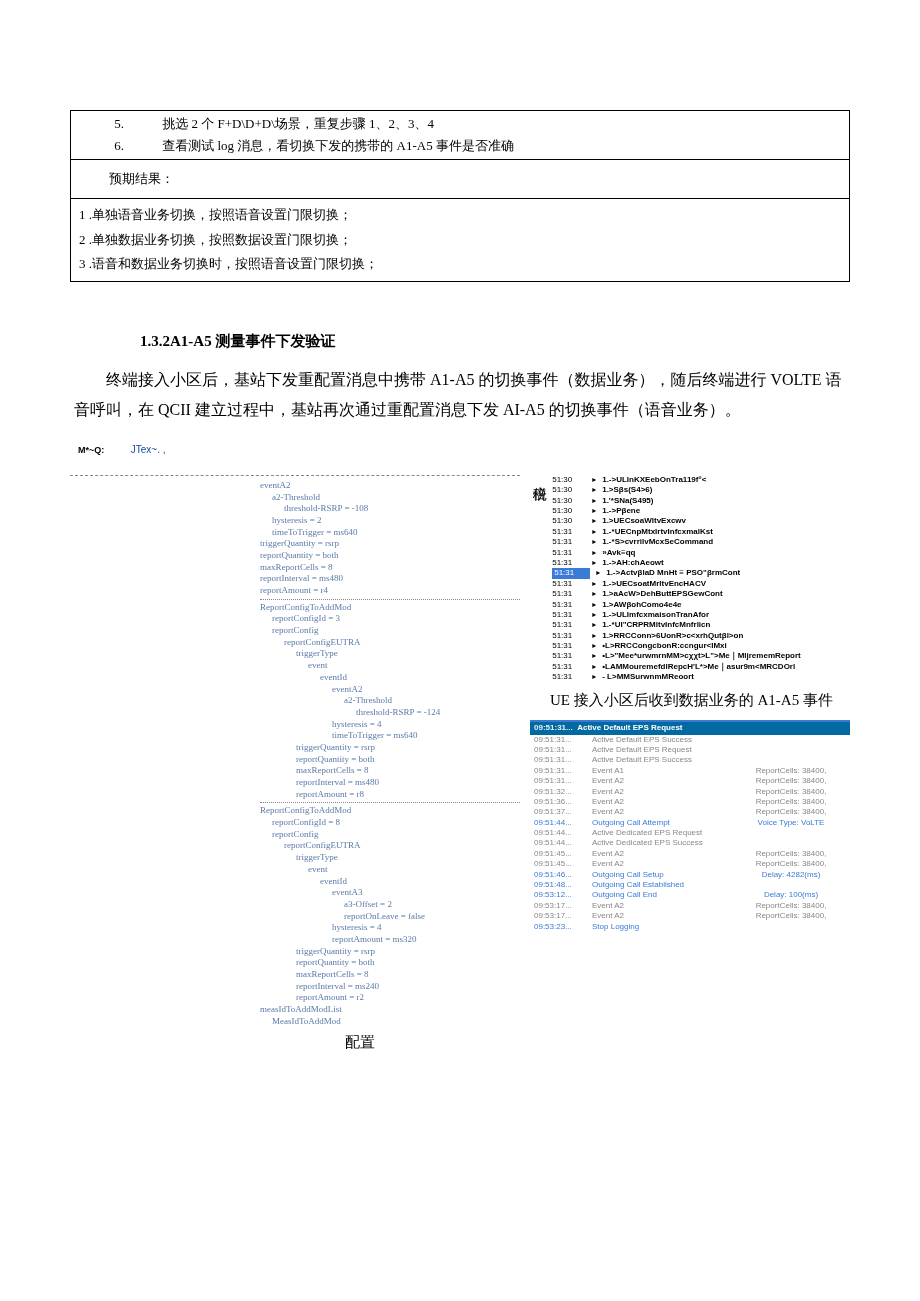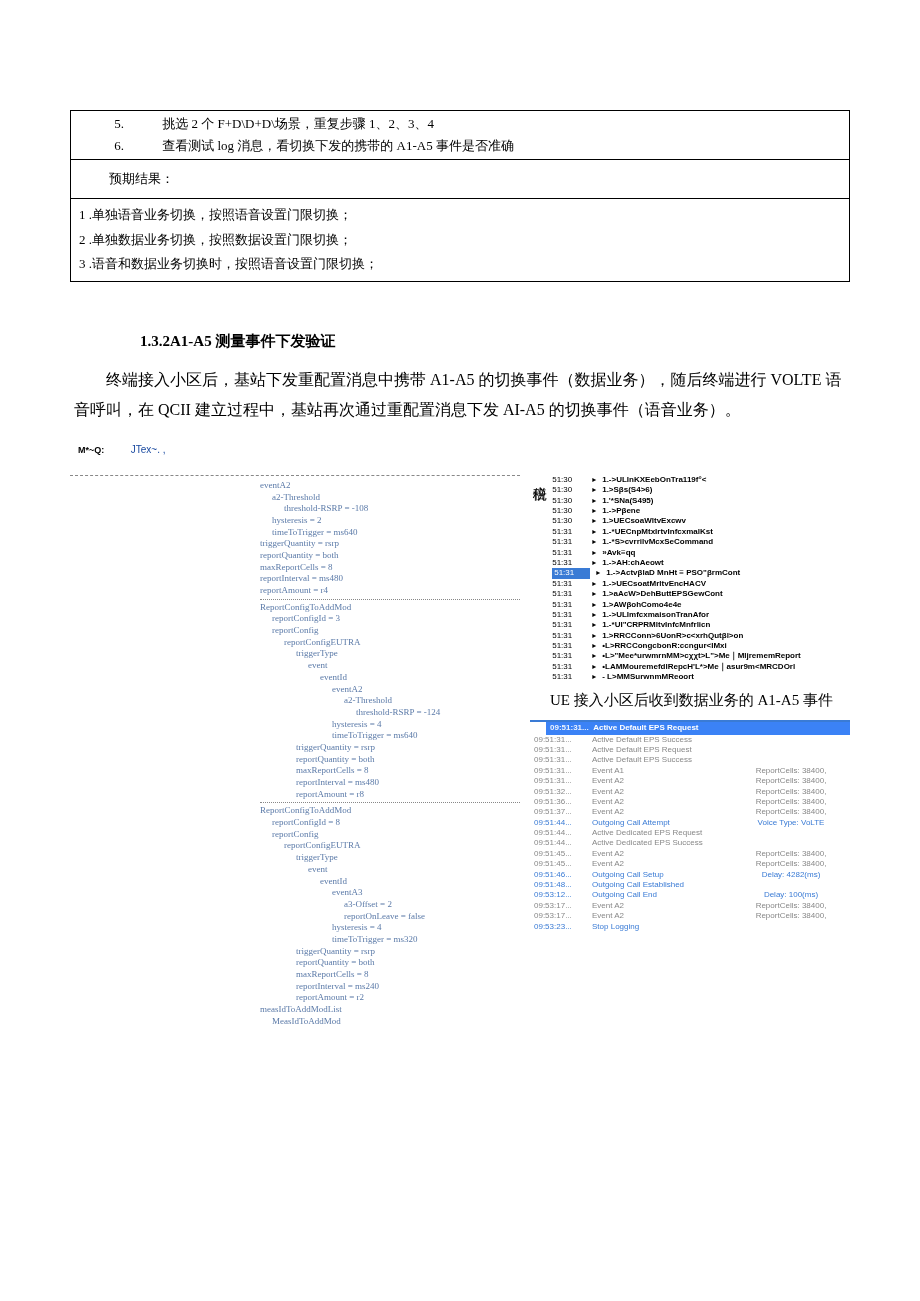--- a/index.html
+++ b/index.html
@@ -99,25 +99,24 @@
     color: #000;
     padding: 2px 0 4px 20px;
   }
   .event-table {
     font-family: sans-serif;
     font-size: 8px;
     color: #666;
     border-top: 2px solid #3a7bd5;
   }
   .event-table .hdr {
-    background: #3b82f6;
+    background: #0369a1;
     color: #fff;
     padding: 1px 4px;
     font-weight: bold;
-    margin-left: 16px;
   }
   .event-row {
     display: flex;
     padding: 0 4px;
     gap: 6px;
     white-space: nowrap;
   }
   .et-time { width: 52px; color: #888; }
   .et-msg { flex: 1; color: #888; }
   .et-info { width: 110px; color: #888; text-align: center; }
@@ -222,21 +221,21 @@
           <div style="padding-left: 12px; color: rgb(91, 122, 168);">reportConfigId = 8</div>
           <div style="padding-left: 12px; color: rgb(91, 122, 168);">reportConfig</div>
           <div style="padding-left: 24px; color: rgb(91, 122, 168);">reportConfigEUTRA</div>
           <div style="padding-left: 36px; color: rgb(91, 122, 168);">triggerType</div>
           <div style="padding-left: 48px; color: rgb(91, 122, 168);">event</div>
           <div style="padding-left: 60px; color: rgb(91, 122, 168);">eventId</div>
           <div style="padding-left: 72px; color: rgb(91, 122, 168);">eventA3</div>
           <div style="padding-left: 84px; color: rgb(91, 122, 168);">a3-Offset = 2</div>
           <div style="padding-left: 84px; color: rgb(91, 122, 168);">reportOnLeave = false</div>
           <div style="padding-left: 72px; color: rgb(91, 122, 168);">hysteresis = 4</div>
-          <div style="padding-left: 72px; color: rgb(91, 122, 168);">timeToTrigger = ms320</div>
+          <div style="padding-left: 72px; color: rgb(91, 122, 168);">reportAmount = ms320</div>
           <div style="padding-left: 36px; color: rgb(91, 122, 168);">triggerQuantity = rsrp</div>
           <div style="padding-left: 36px; color: rgb(91, 122, 168);">reportQuantity = both</div>
           <div style="padding-left: 36px; color: rgb(91, 122, 168);">maxReportCells = 8</div>
           <div style="padding-left: 36px; color: rgb(91, 122, 168);">reportInterval = ms240</div>
           <div style="padding-left: 36px; color: rgb(91, 122, 168);">reportAmount = r2</div>
           <div style="padding-left: 0px; color: rgb(91, 122, 168);">measIdToAddModList</div>
           <div style="padding-left: 12px; color: rgb(91, 122, 168);">MeasIdToAddMod</div>
         </div>
     </div>
 
@@ -447,14 +446,15 @@
               <span class="et-time et-blue">09:53:23...</span>
               <span class="et-msg et-blue">Stop Logging</span>
               <span class="et-info et-blue"></span>
             </div>
           </div>
       </div>
 
     </div>
   </div>
 
+  <div class="config-label">配置</div>
 
 </div>
 
 </body></html>

